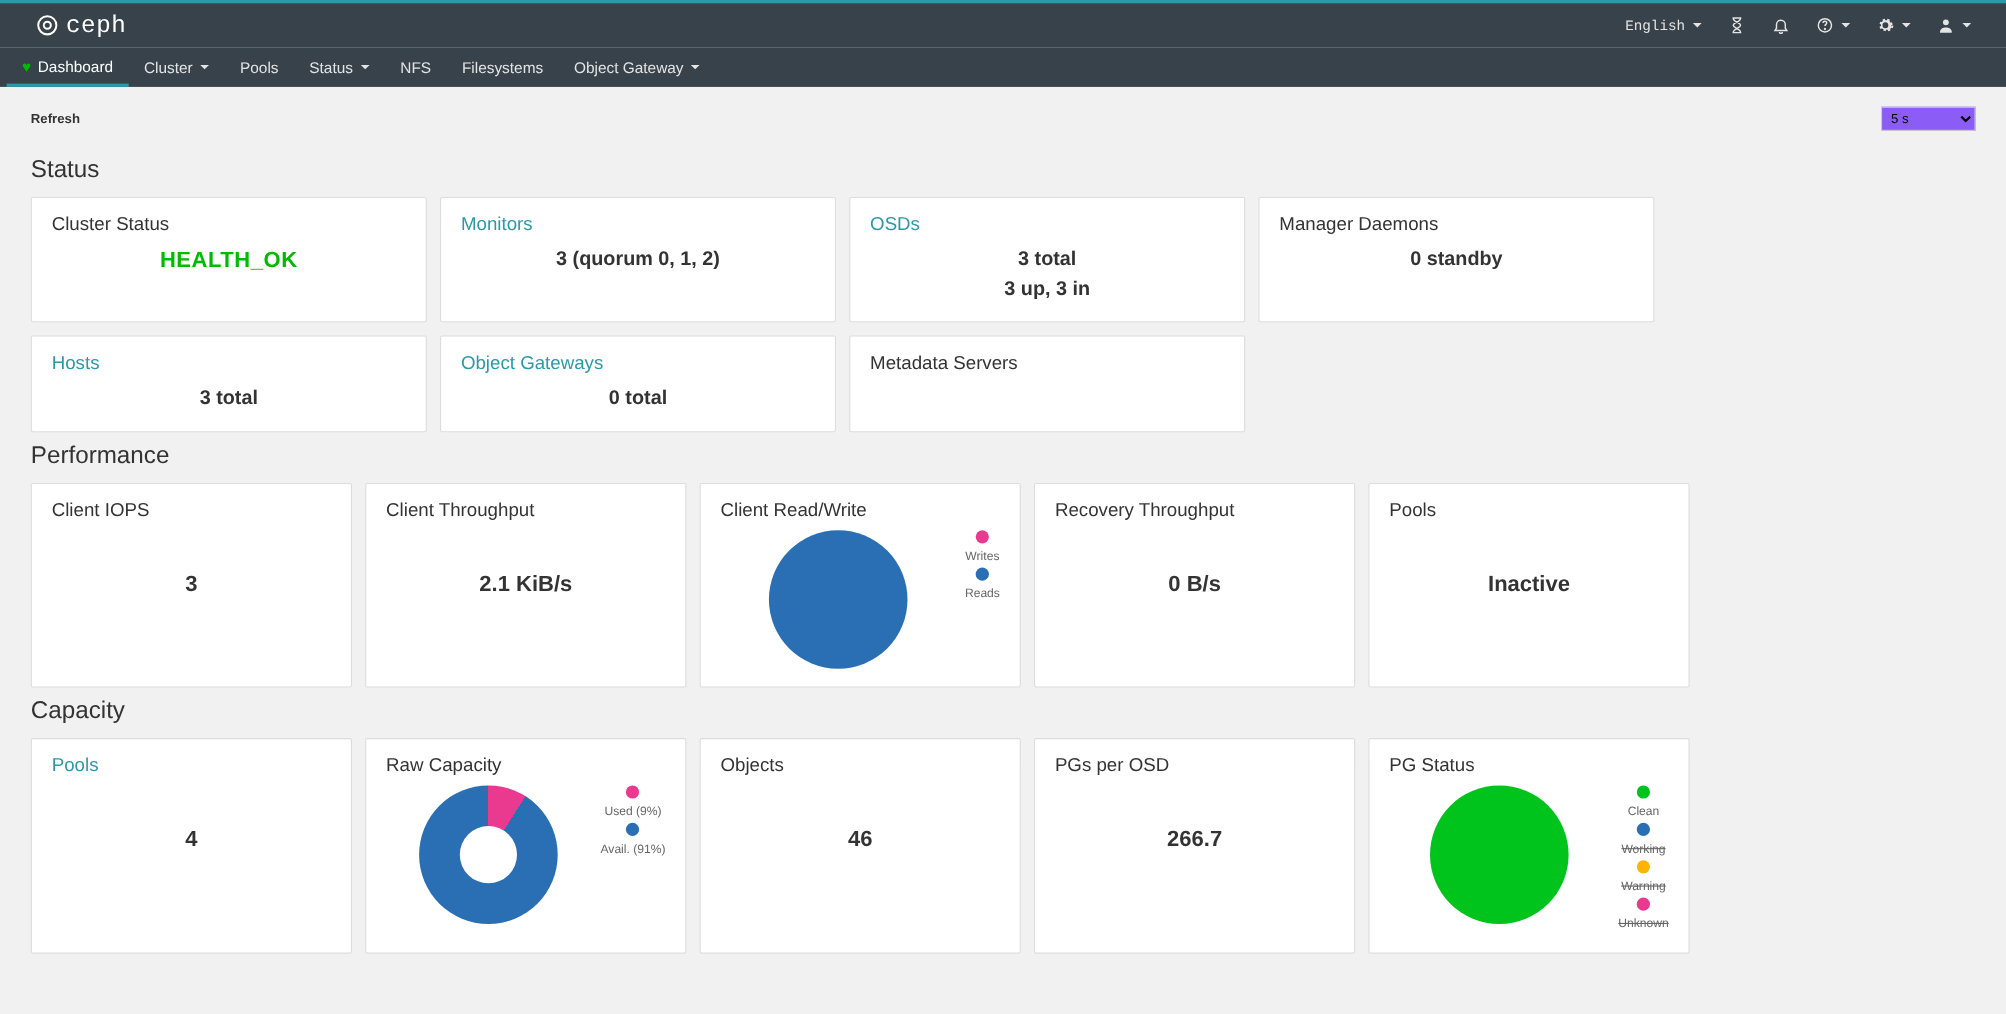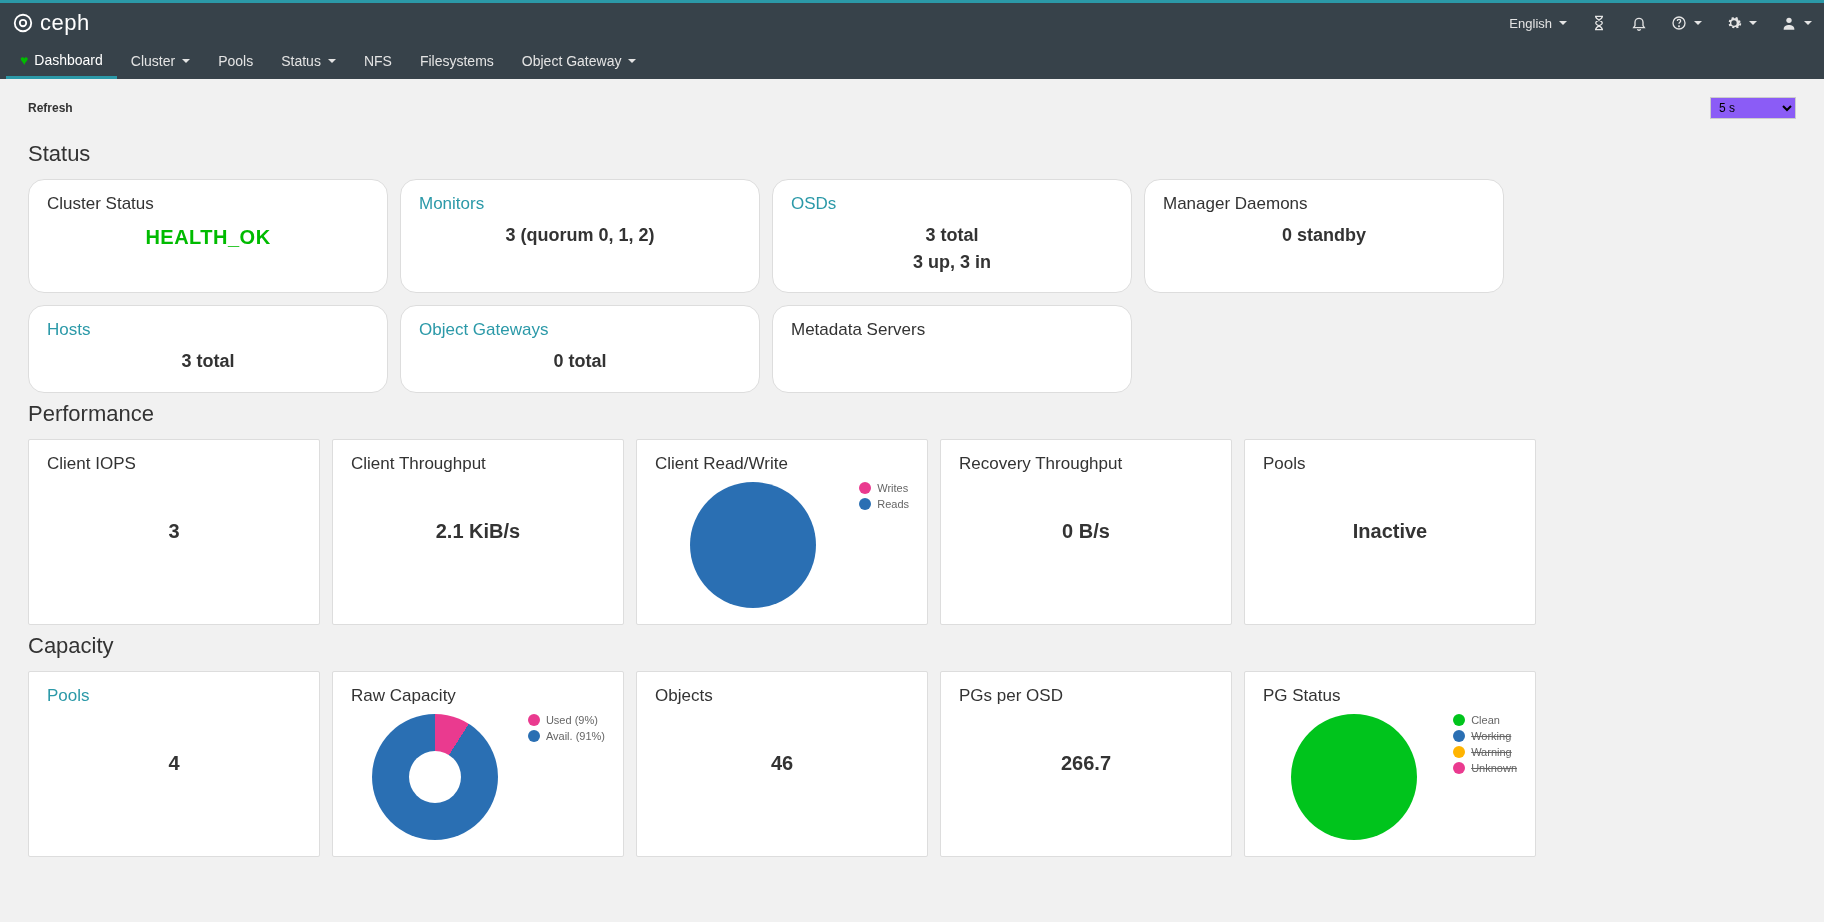--- a/index.html
+++ b/index.html
@@ -1,51 +1,51 @@
 <!DOCTYPE html>
 <html><head>
 <meta charset="utf-8">
 <style>
   * { margin:0; padding:0; box-sizing:border-box; }
   body { font-family:"Helvetica Neue",Helvetica,Arial,sans-serif; font-size:14px; color:#333; background:#f1f1f1; }
 
-  .topbar { background:#37424a; border-top:3px solid #2b99a8; height:43px; display:flex; justify-content:space-between; align-items:center; padding:0 12px; color:#fff; }
+  .topbar { background:#37424a; border-top:3px solid #2b99a8; height:43px; display:flex; justify-content:space-between; align-items:center; padding:0 32px; color:#fff;font-family:Liberation Mono, monospace; }
   .brand { display:flex; align-items:center; gap:6px; font-size:22px; font-weight:400; letter-spacing:.5px; }
   .brand svg { width:22px; height:22px; }
   .topright { display:flex; align-items:center; gap:24px; font-size:13px; }
   .topright-item { display:flex; align-items:center; gap:4px; color:#e4e4e4; cursor:pointer; }
   .caret { display:inline-block; width:0; height:0; border-left:4px solid transparent; border-right:4px solid transparent; border-top:4px solid currentColor; margin-left:3px; vertical-align:middle; }
 
   .navbar { background:#37424a; height:36px; display:flex; align-items:stretch; padding-left:6px; font-size:14px; }
   .nav-item { color:#e4e4e4; padding:0 14px; display:flex; align-items:center; cursor:pointer; gap:4px; }
   .nav-item.active { border-bottom:3px solid #2b99a8; color:#fff; }
   .heart { color:#00bb00; font-size:14px; margin-right:2px; }
 
   .page { padding:18px 28px 30px; }
   .toprow { display:flex; justify-content:space-between; align-items:center; gap:6px; margin-bottom:22px; font-size:12px; }
   .toprow label { font-weight:700; }
   .toprow select { font-size:12px; padding:2px 4px; border:1px solid #ccc; background:#8b5cf6; min-width:86px; }
 
   h2.section { font-size:22px; font-weight:400; color:#333; margin:8px 0 12px; }
 
   .cards { display:flex; flex-wrap:wrap; gap:12px; }
   .card { background:#fff; border:1px solid #ddd; border-radius:2px; padding:14px 18px 16px; }
-  .status-card { flex:0 0 360px; min-height:88px;border-radius:16px; }
+  .status-card { flex:0 0 360px; min-height:88px; }
   .perf-card   { flex:0 0 292px; min-height:182px; }
   .card-title { font-size:17px; font-weight:400; margin-bottom:8px; }
   .card-title.link { color:#2b99a8; cursor:pointer; }
   .card-body  { text-align:center; font-weight:700; font-size:18px; line-height:1.5; }
   .health-ok  { color:#00bb00; font-weight:700; font-size:20px; letter-spacing:.5px; }
 
   .chart-row { display:flex; align-items:flex-start; gap:8px; }
   .pie   { width:126px; height:126px; border-radius:50%; }
   .donut { width:126px; height:126px; border-radius:50%; display:flex; align-items:center; justify-content:center; }
   .donut::after { content:""; width:52px; height:52px; background:#fff; border-radius:50%; display:block; }
   .legend { font-size:11px; color:#666; }
-  .leg-item { display:flex; align-items:center; gap:6px; margin-bottom:4px; }
+  .leg-item { display:flex; align-items:center; gap:6px; margin-bottom:4px;flex-direction:column; }
   .swatch { width:12px; height:12px; border-radius:50%; flex:0 0 12px; }
   .strike { text-decoration:line-through; }
 
   .bigval { font-size:20px; font-weight:700; text-align:center; margin-top:46px; }
 </style>
 </head>
 <body>
 
 <div class="topbar">
   <div class="brand">

